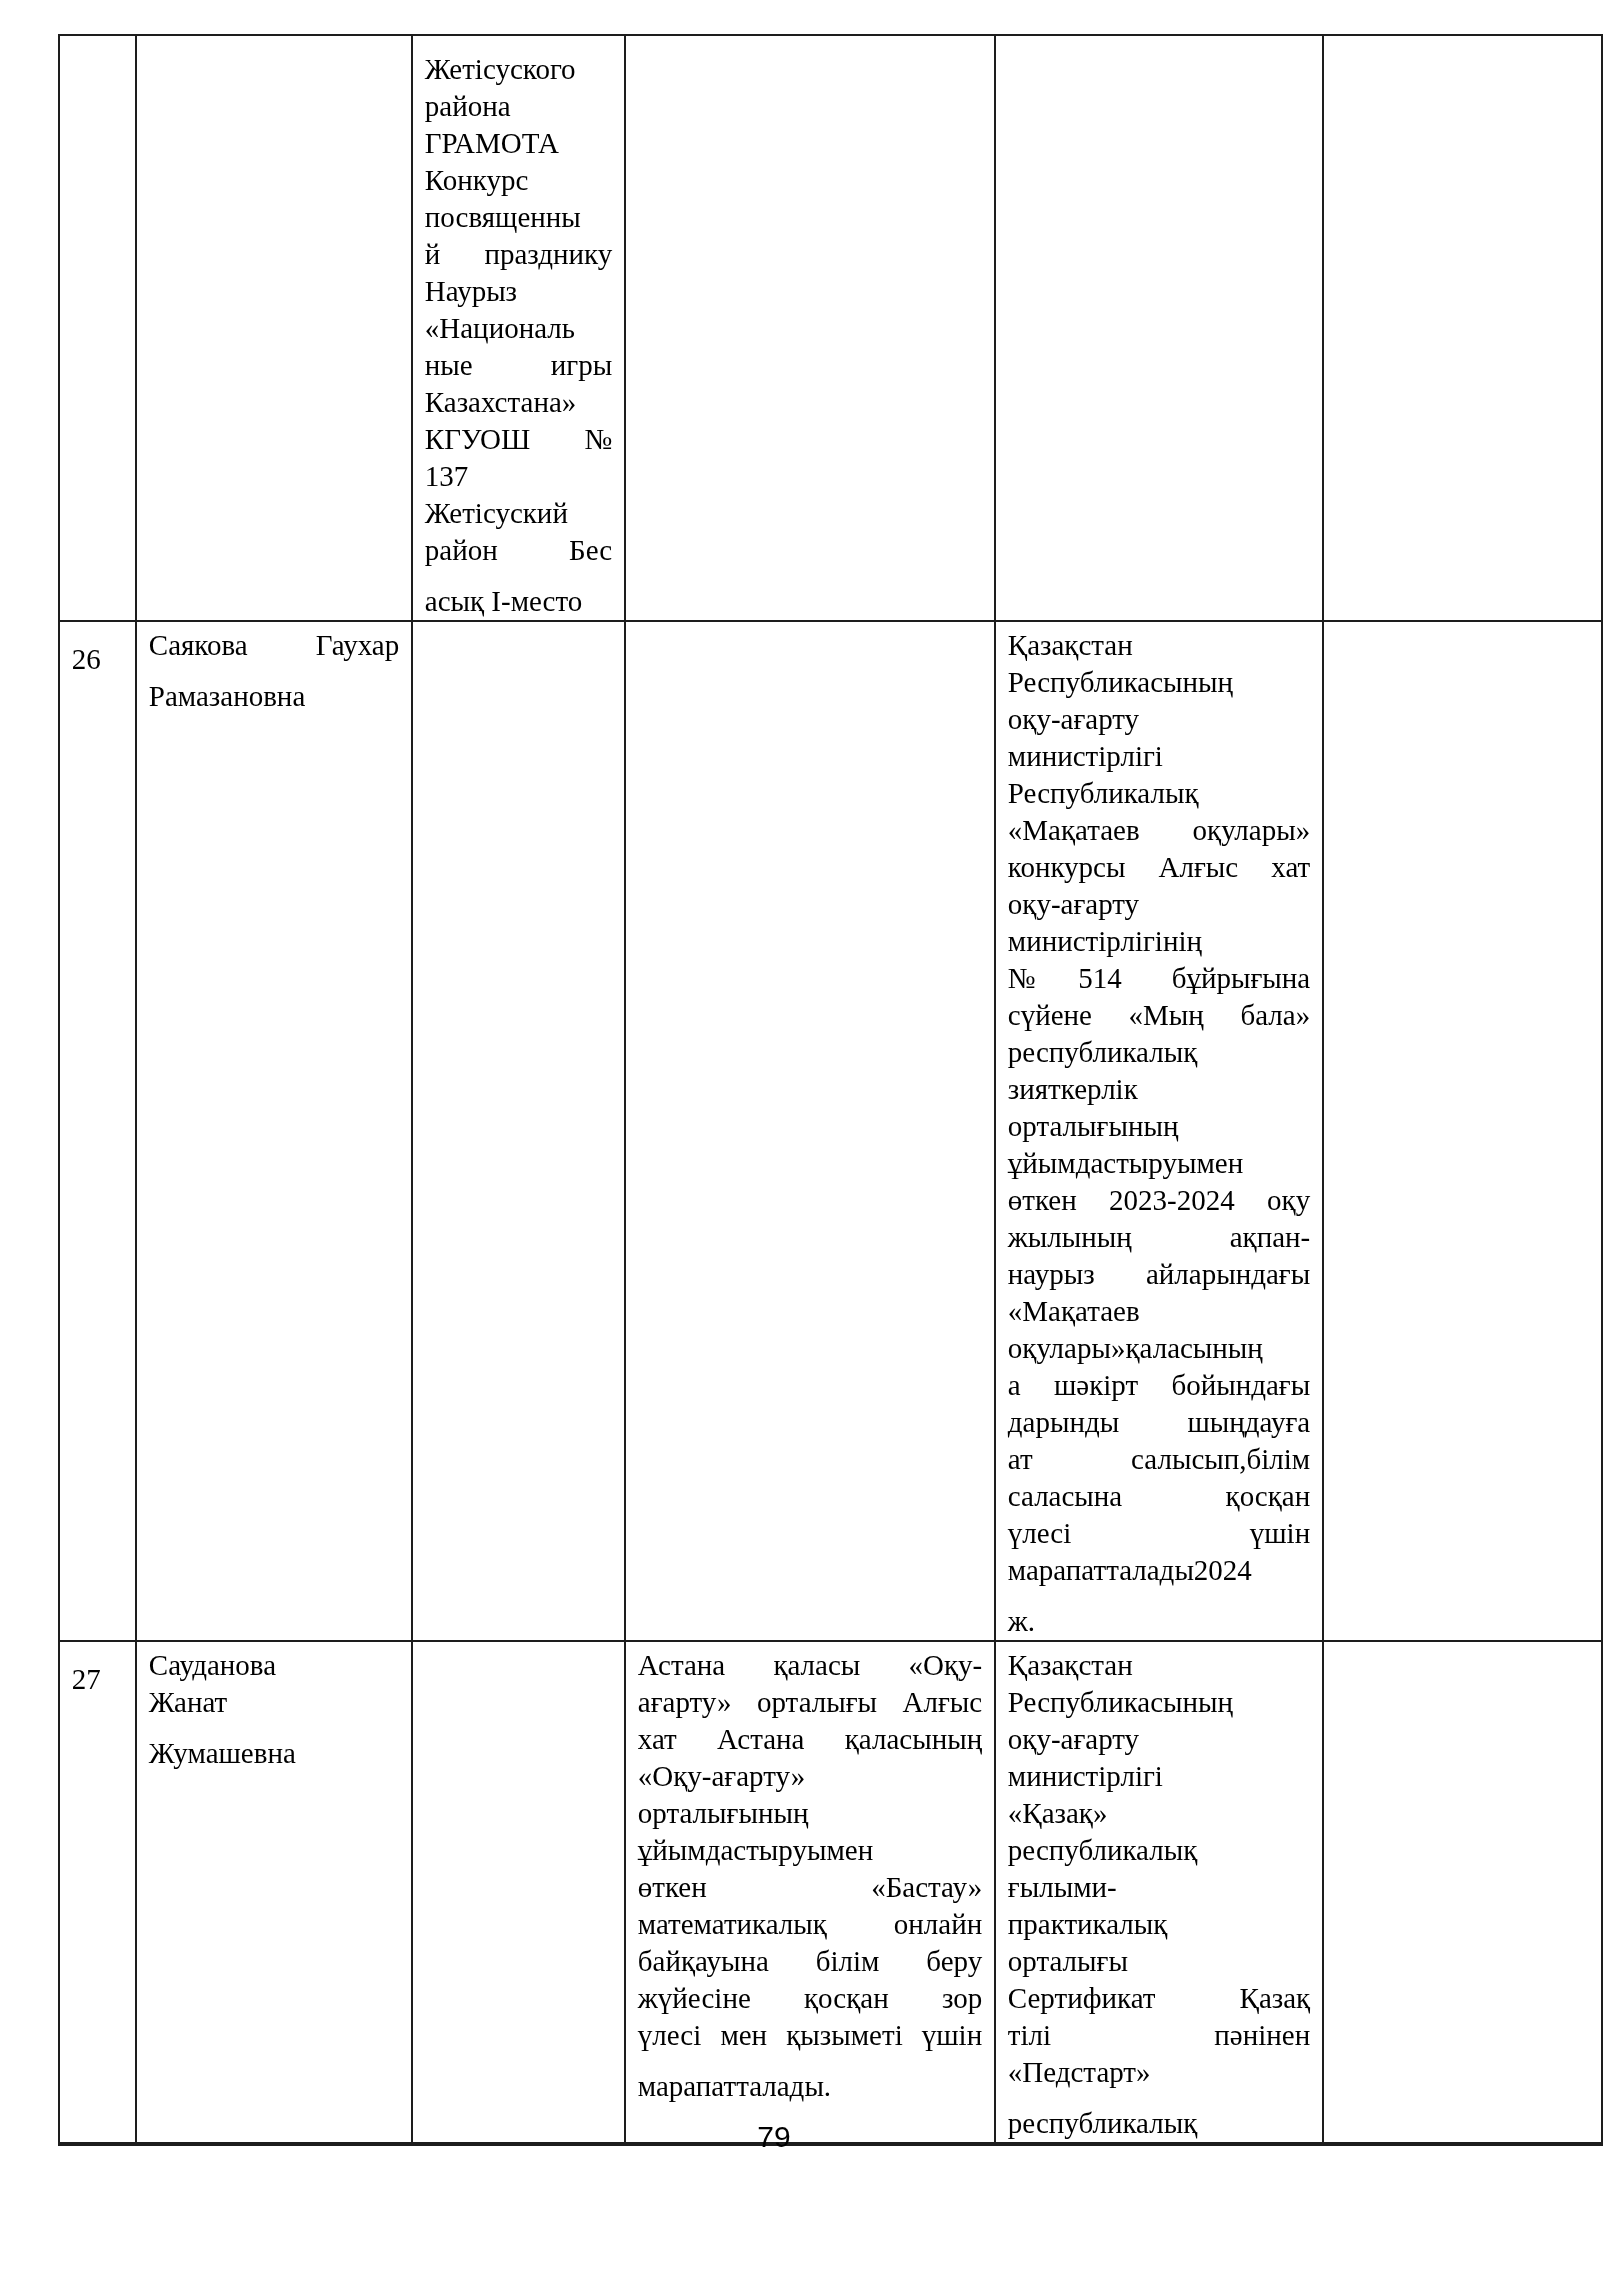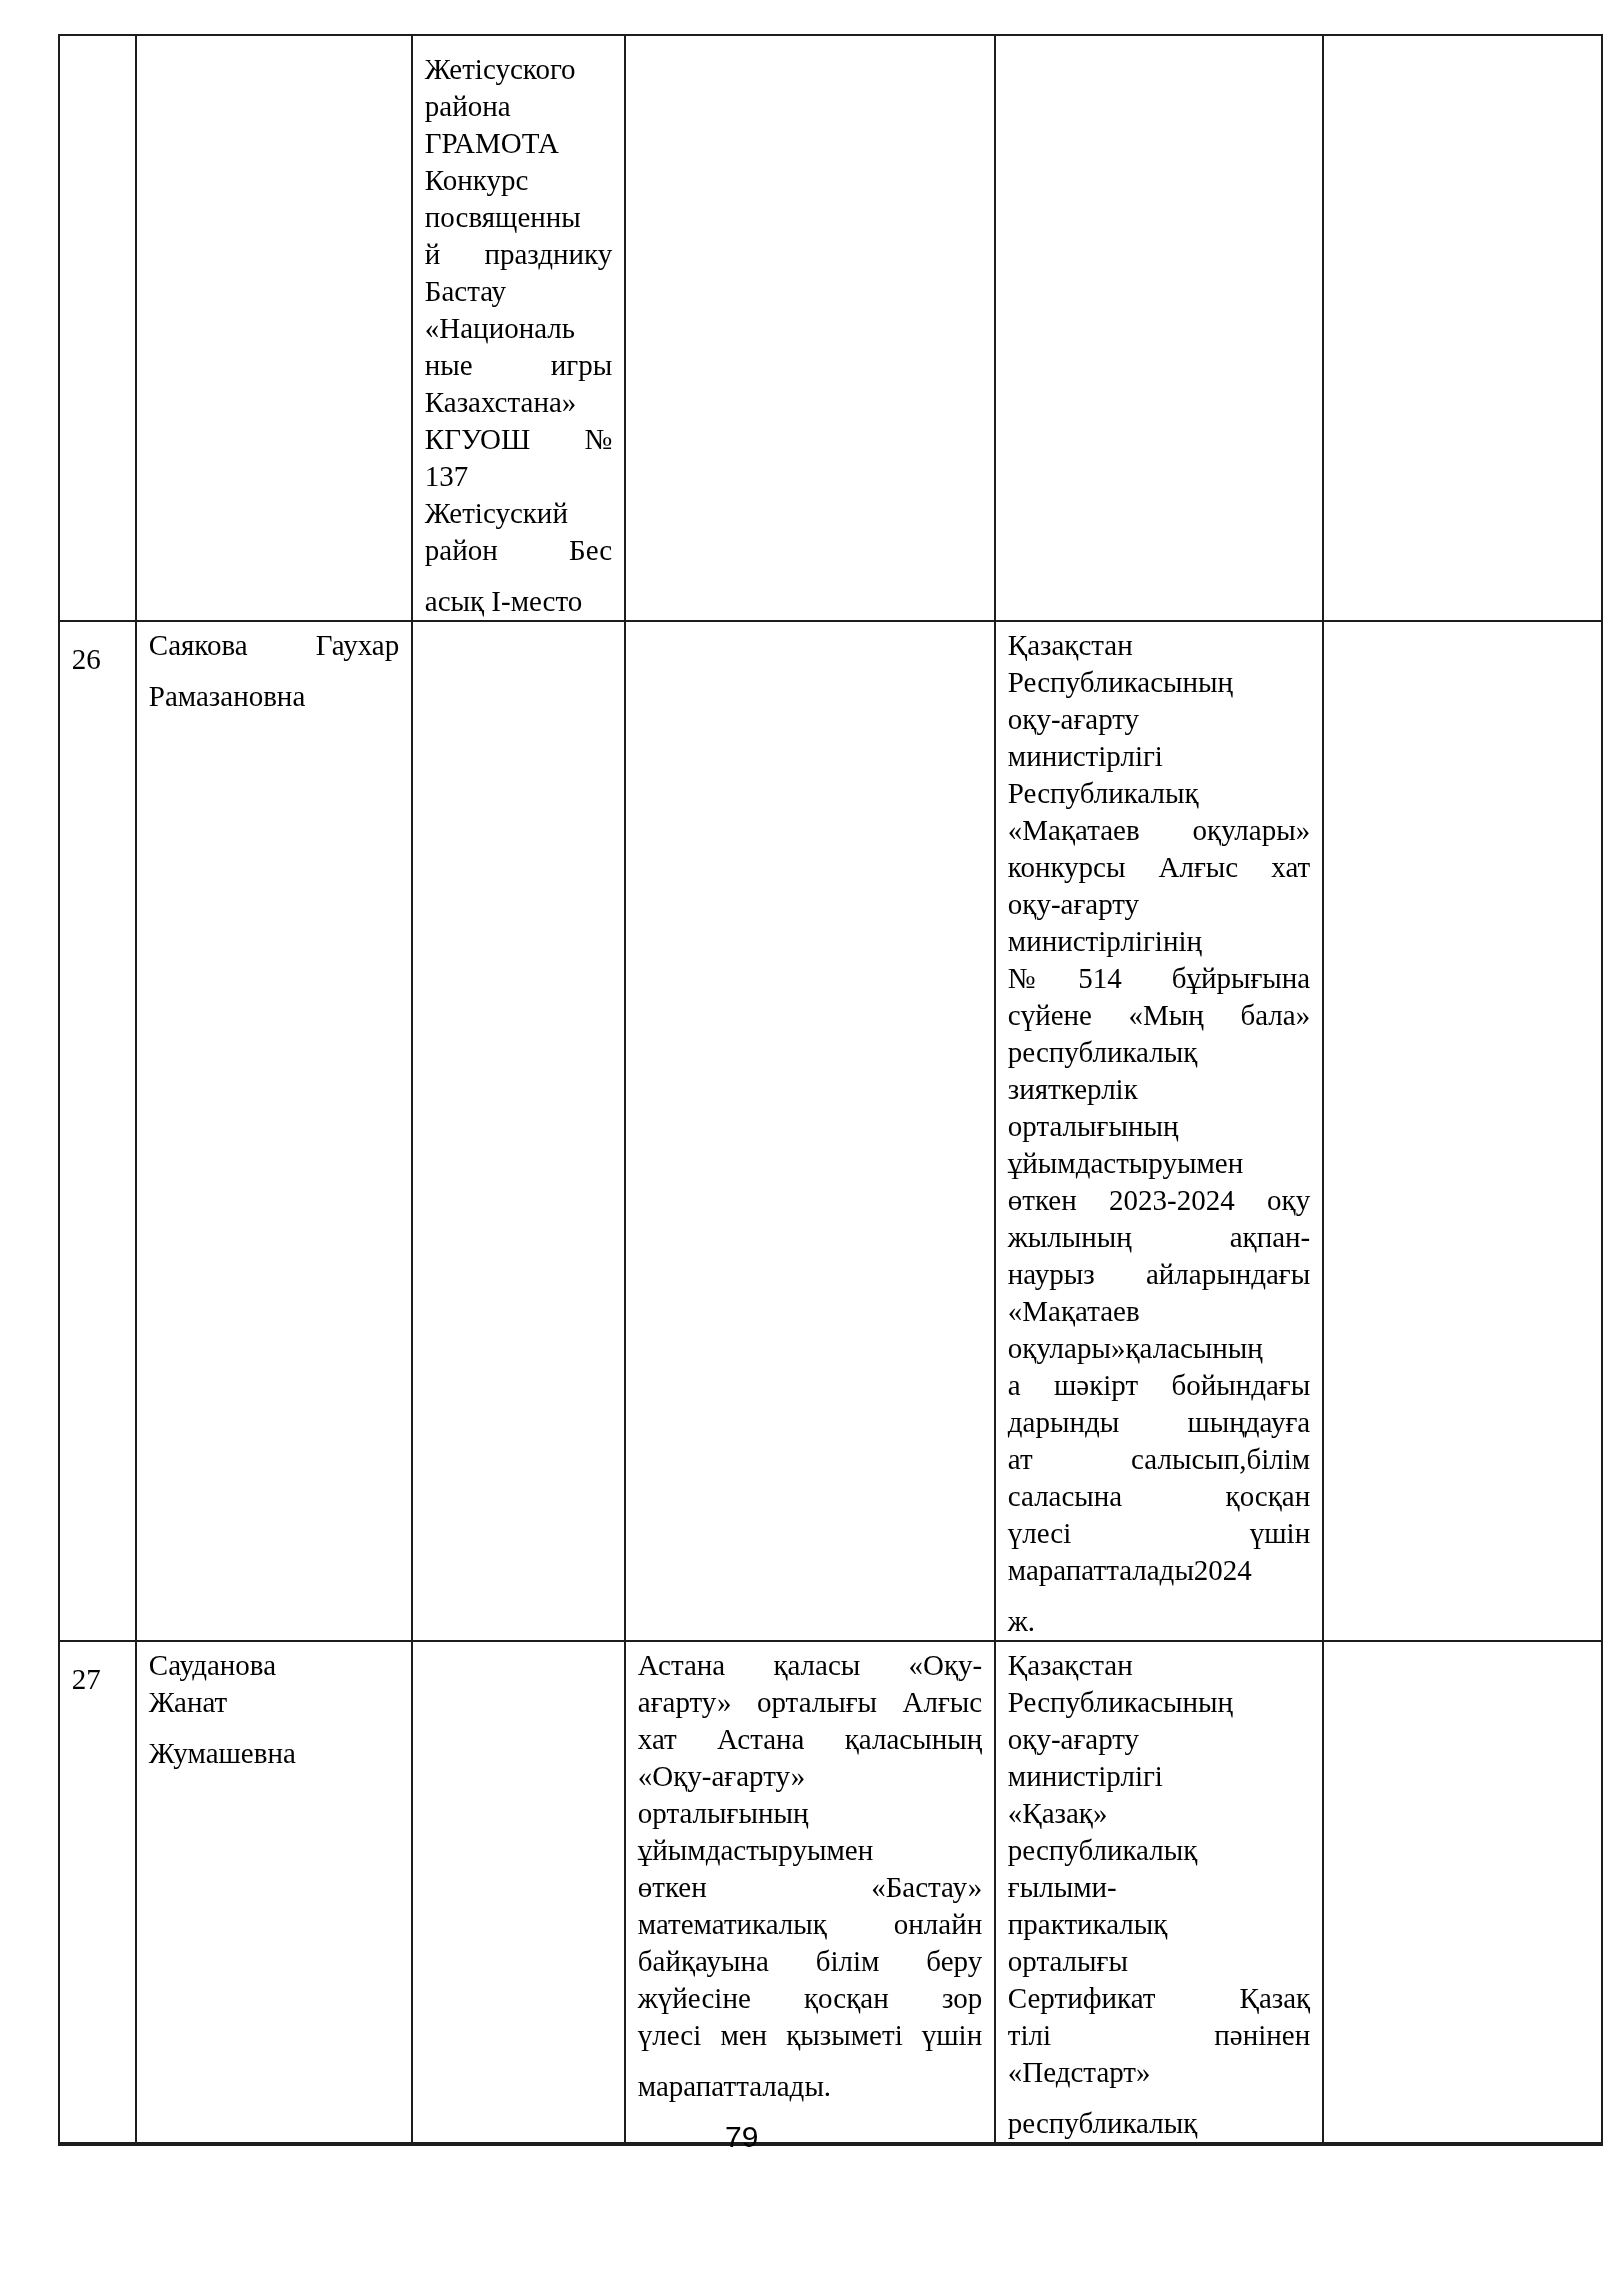--- a/index.html
+++ b/index.html
@@ -31,20 +31,21 @@
     overflow: hidden;
   }
   tr.row-cont td { padding-top: 15px; }
   .line { text-align: justify; text-align-last: justify; }
   .line.last { text-align-last: left; margin-top: 14px; }
   .page-number {
     position: absolute;
     left: 725px;
     top: 2119px;
     width: 98px;
+    text-align: center;
     font-family: "Liberation Sans", sans-serif;
     font-size: 30px;
     line-height: 35px;
     color: #000000;
   }
 </style>
 </head>
 <body>
 
 <div class="page">
@@ -62,21 +63,21 @@
       <tr class="row-cont" style="height:566px">
         <td></td>
         <td></td>
         <td>
             <div class="line">Жетісуского</div>
             <div class="line">района</div>
             <div class="line">ГРАМОТА</div>
             <div class="line">Конкурс</div>
             <div class="line">посвященны</div>
             <div class="line">й празднику</div>
-            <div class="line">Бастау</div>
+            <div class="line">Наурыз</div>
             <div class="line">«Националь</div>
             <div class="line">ные игры</div>
             <div class="line">Казахстана»</div>
             <div class="line">КГУОШ №</div>
             <div class="line">137</div>
             <div class="line">Жетісуский</div>
             <div class="line">район Бес</div>
             <div class="line last">асық І-место</div>
           </td>
         <td></td>

